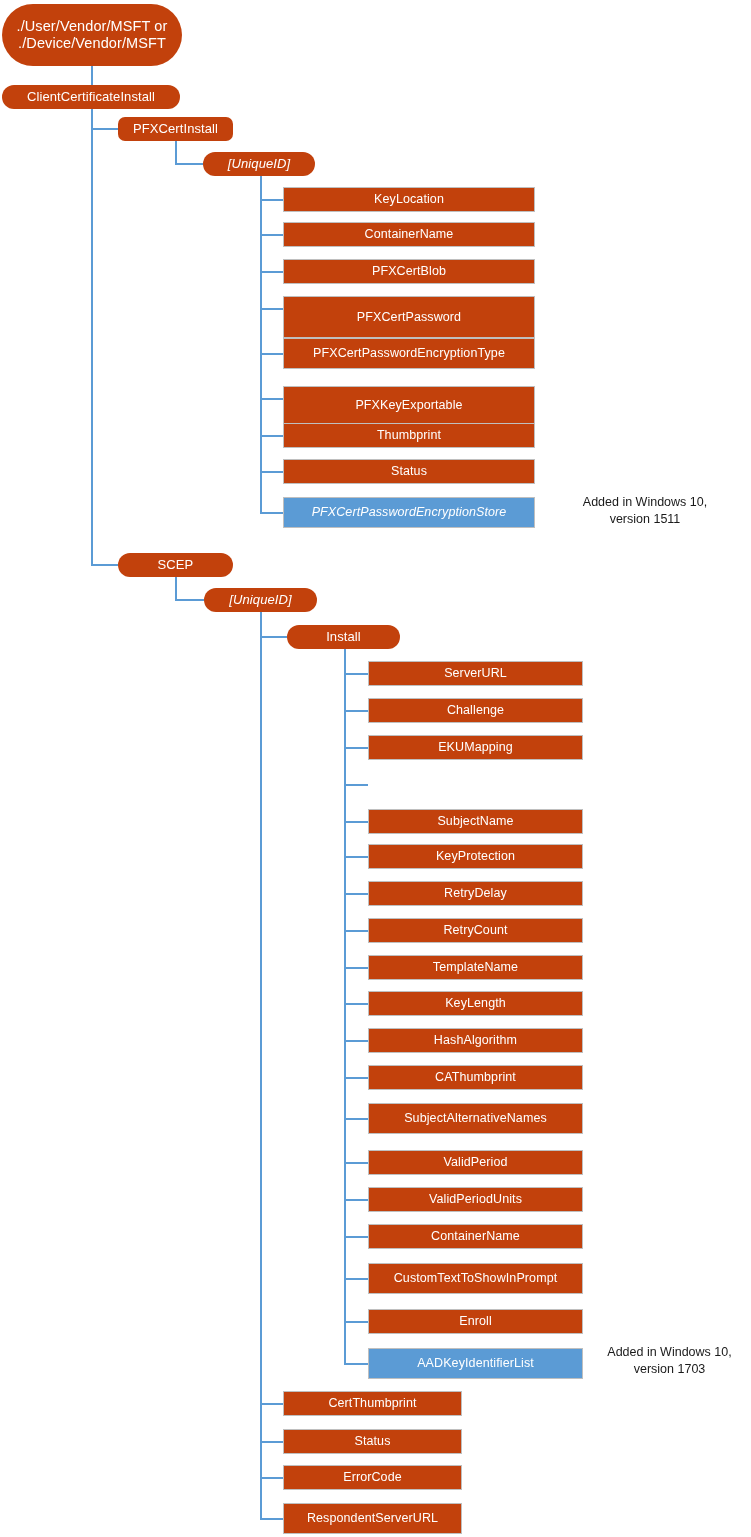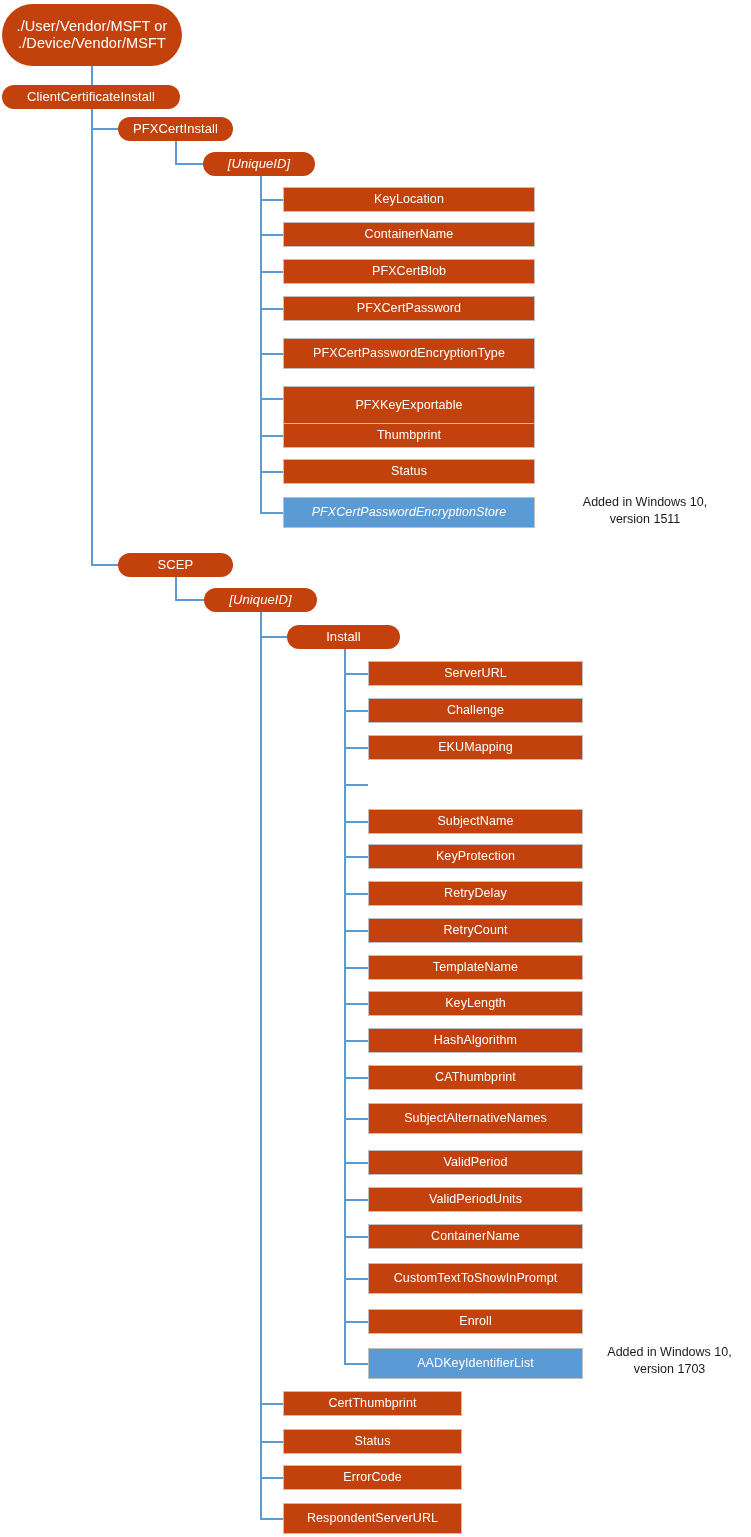--- a/index.html
+++ b/index.html
@@ -64,40 +64,40 @@
 ./Device/Vendor/MSFT</div>
 
   <div class="vline" style="left:91px; top:66px; height:19px;"></div>
 
   <div class="node green rounded size-cap" style="left:2px; top:85px; width:178px; height:24px;">ClientCertificateInstall</div>
 
   <div class="vline" style="left:91px; top:109px; height:457px;"></div>
 
   <div class="hline" style="left:91px; top:128px; width:27px;"></div>
 
-  <div class="node green rounded size-cap" style="left:118px; top:117px; width:115px; height:24px;">PFXCertInstall</div>
+  <div class="node green rounded size-cap" style="left:118px; top:117px; width:115px; height:24px;border-radius:7px;">PFXCertInstall</div>
 
   <div class="vline" style="left:175px; top:141px; height:22px;"></div>
   <div class="hline" style="left:175px; top:163px; width:28px;"></div>
 
   <div class="node green rounded size-cap italic" style="left:203px; top:152px; width:112px; height:24px;">[UniqueID]</div>
 
   <div class="vline" style="left:260px; top:176px; height:336px;"></div>
 
   <div class="hline" style="left:260px; top:199px; width:23px;"></div>
   <div class="node green rect size-leaf" style="left:283px; top:187px; width:252px; height:25px;">KeyLocation</div>
 
   <div class="hline" style="left:260px; top:234px; width:23px;"></div>
   <div class="node green rect size-leaf" style="left:283px; top:222px; width:252px; height:25px;">ContainerName</div>
 
   <div class="hline" style="left:260px; top:271px; width:23px;"></div>
   <div class="node green rect size-leaf" style="left:283px; top:259px; width:252px; height:25px;">PFXCertBlob</div>
 
   <div class="hline" style="left:260px; top:308px; width:23px;"></div>
-  <div class="node green rect size-leaf" style="left:283px; top:296px; width:252px; height:25px;">PFXCertPassword</div>
+  <div class="node green rect size-leaf" style="left:283px; top:296px; width:252px; height:42px;">PFXCertPassword</div>
 
   <div class="hline" style="left:260px; top:353px; width:23px;"></div>
   <div class="node green rect size-leaf" style="left:283px; top:338px; width:252px; height:31px;">PFXCertPasswordEncryptionType</div>
 
   <div class="hline" style="left:260px; top:398px; width:23px;"></div>
   <div class="node green rect size-leaf" style="left:283px; top:386px; width:252px; height:39px;">PFXKeyExportable</div>
 
   <div class="hline" style="left:260px; top:435px; width:23px;"></div>
   <div class="node green rect size-leaf" style="left:283px; top:423px; width:252px; height:25px;">Thumbprint</div>
 

